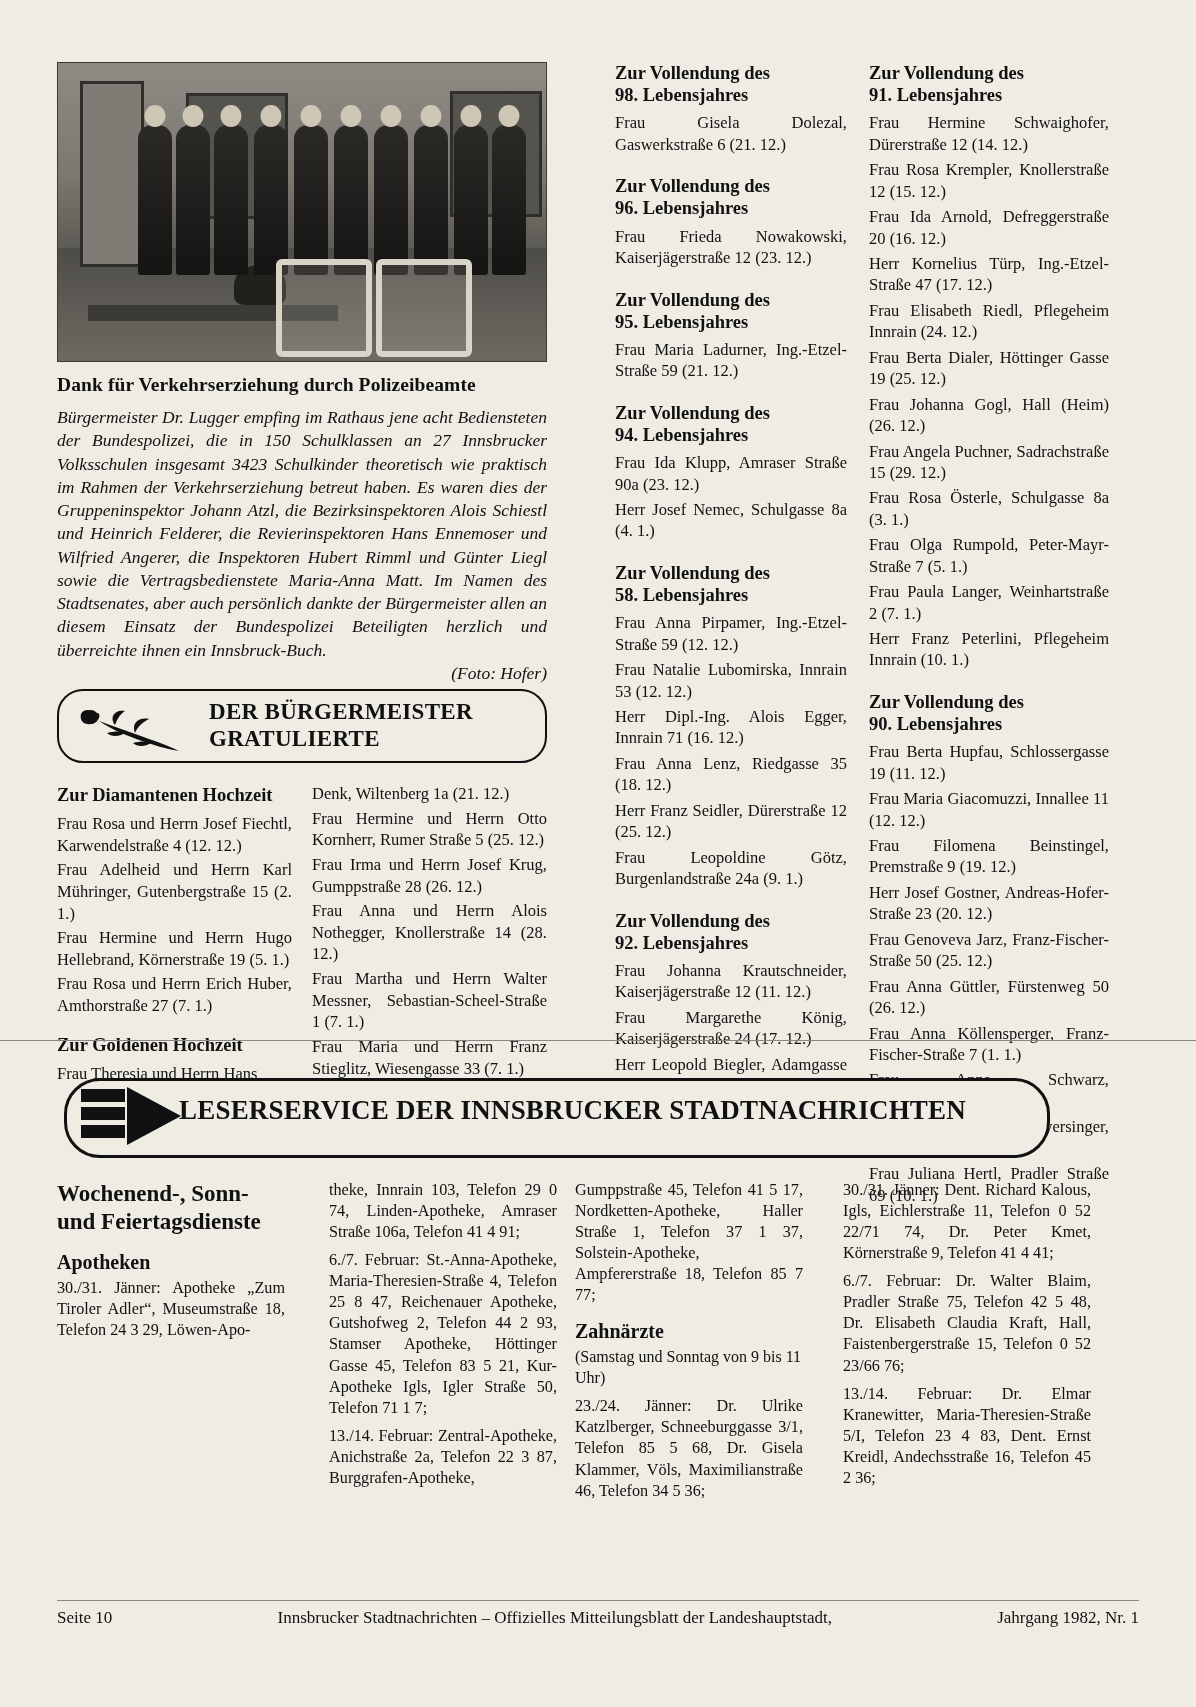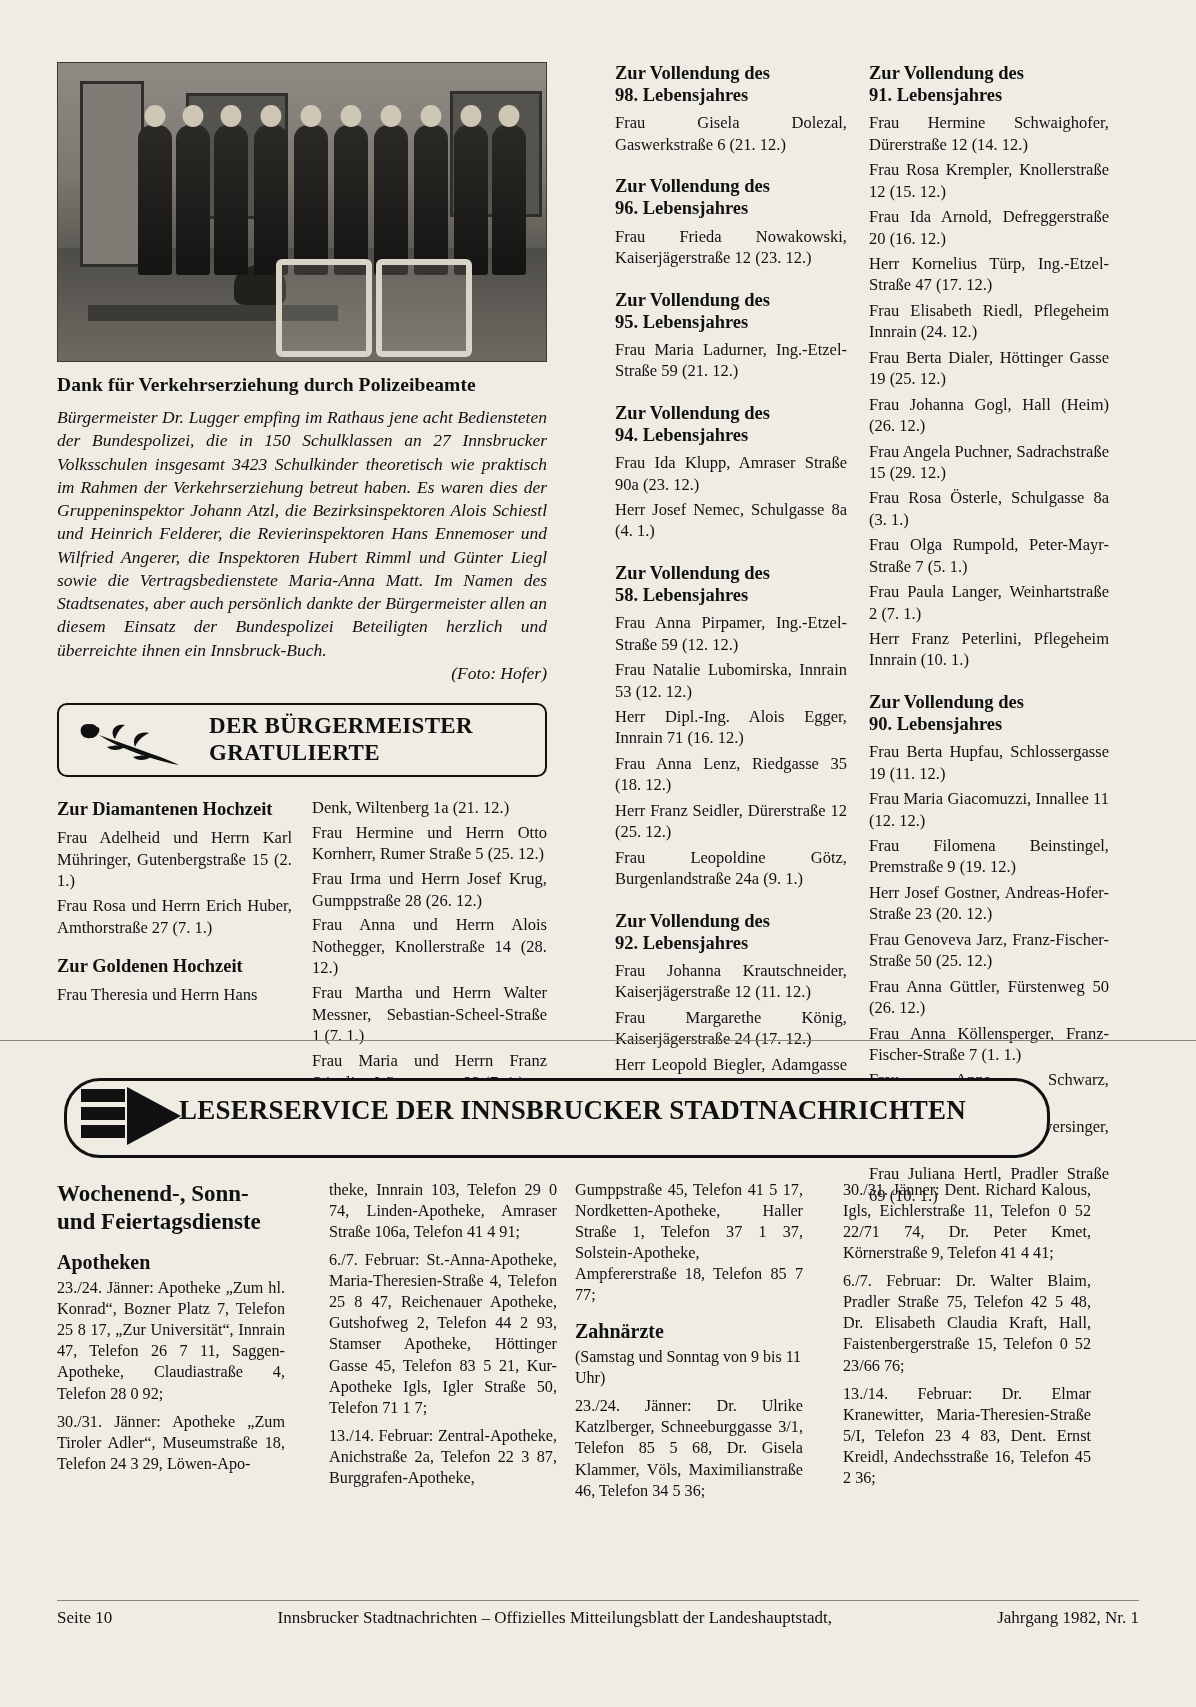--- a/index.html
+++ b/index.html
@@ -71,22 +71,22 @@
   .cap-title{
     font-weight:bold;font-size:19.5px;margin:12px 0 10px 0;letter-spacing:.1px;
   }
   .cap-body{
     font-style:italic;font-size:17.5px;line-height:1.33;text-align:justify;
   }
   .cap-credit{display:block;text-align:right;font-style:italic;}
 
   
   .banner{
-    margin-top:18px;
-    border:2.5px solid #111;border-radius:10px;
+    margin-top:4px;
+    border:2.5px solid #111;border-radius:26px;
     height:70px;position:relative;overflow:hidden;background:#efece3;
   }
   .banner .rose{
     position:absolute;left:16px;top:8px;width:118px;height:54px;
   }
   .banner .btxt{
     position:absolute;left:150px;top:8px;right:8px;
     font-weight:bold;font-size:23px;line-height:1.15;letter-spacing:.3px;
   }
 
@@ -201,21 +201,23 @@
         </svg>
         <div class="btxt">
           <div>DER BÜRGERMEISTER</div>
           <div>GRATULIERTE</div>
         </div>
       </div>
 
       <div class="twocol" style="height:300px;">
         <div class="c c1">
           <h3 class="sec">Zur Diamantenen Hochzeit</h3>
+          <div class="entry">Frau Rosa und Herrn Josef Fiechtl, Karwendelstraße 4 (12. 12.)</div>
           <div class="entry">Frau Adelheid und Herrn Karl Mühringer, Gutenbergstraße 15 (2. 1.)</div>
+          <div class="entry">Frau Hermine und Herrn Hugo Hellebrand, Körnerstraße 19 (5. 1.)</div>
           <div class="entry">Frau Rosa und Herrn Erich Huber, Amthorstraße 27 (7. 1.)</div>
           <h3 class="sec">Zur Goldenen Hochzeit</h3>
           <div class="entry">Frau Theresia und Herrn Hans</div>
         </div>
         <div class="c c2">
           <div class="entry">Denk, Wiltenberg 1a (21. 12.)</div>
           <div class="entry">Frau Hermine und Herrn Otto Kornherr, Rumer Straße 5 (25. 12.)</div>
           <div class="entry">Frau Irma und Herrn Josef Krug, Gumppstraße 28 (26. 12.)</div>
           <div class="entry">Frau Anna und Herrn Alois Nothegger, Knollerstraße 14 (28. 12.)</div>
           <div class="entry">Frau Martha und Herrn Walter Messner, Sebastian-Scheel-Straße 1 (7. 1.)</div>
@@ -335,21 +337,20 @@
     <div class="ltxt">LESERSERVICE DER INNSBRUCKER STADTNACHRICHTEN</div>
   </div>
 
   <div class="bottom">
     <div class="bcol b1">
       <div class="btitle">
         <div>Wochenend-, Sonn-</div>
         <div>und Feiertagsdienste</div>
       </div>
       <div class="bsub2">Apotheken</div>
-      <div class="bent">23./24. Jänner: Apotheke „Zum hl. Konrad“, Bozner Platz 7, Telefon 25 8 17, „Zur Universität“, Innrain 47, Telefon 26 7 11, Saggen-Apotheke, Claudiastraße 4, Telefon 28 0 92;</div>
       <div class="bent">30./31. Jänner: Apotheke „Zum Tiroler Adler“, Museumstraße 18, Telefon 24 3 29, Löwen-Apo-</div>
     </div>
 
     <div class="bcol b2">
       <div class="bent">theke, Innrain 103, Telefon 29 0 74, Linden-Apotheke, Amraser Straße 106a, Telefon 41 4 91;</div>
       <div class="bent">6./7. Februar: St.-Anna-Apotheke, Maria-Theresien-Straße 4, Telefon 25 8 47, Reichenauer Apotheke, Gutshofweg 2, Telefon 44 2 93, Stamser Apotheke, Höttinger Gasse 45, Telefon 83 5 21, Kur-Apotheke Igls, Igler Straße 50, Telefon 71 1 7;</div>
       <div class="bent">13./14. Februar: Zentral-Apotheke, Anichstraße 2a, Telefon 22 3 87, Burggrafen-Apotheke,</div>
     </div>
 
     <div class="bcol b3">

